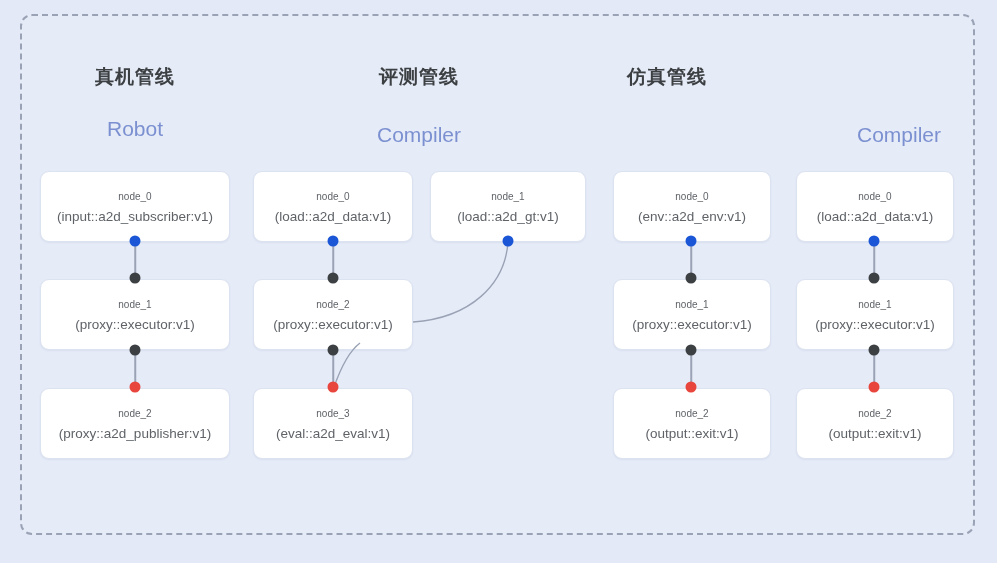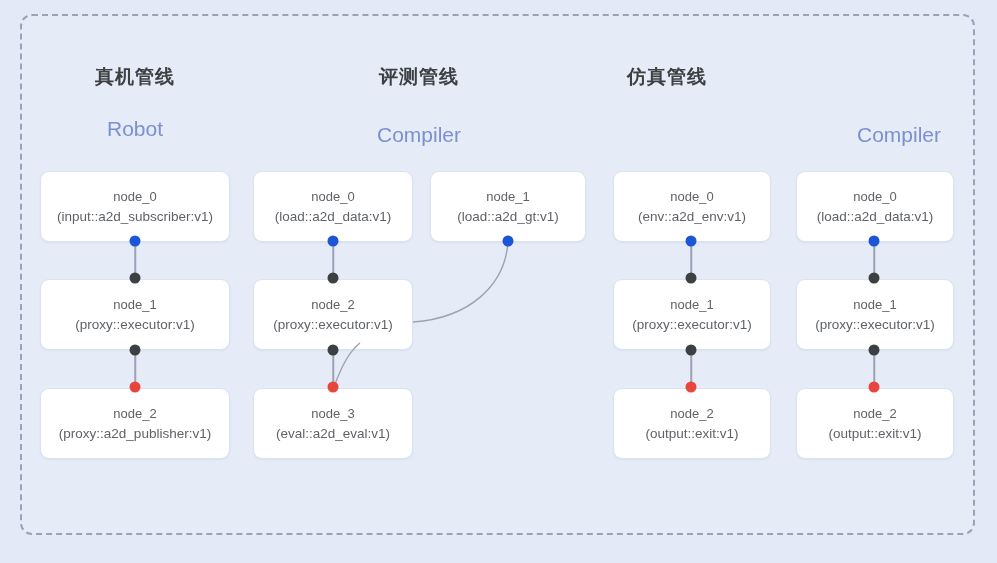--- a/index.html
+++ b/index.html
@@ -55,21 +55,21 @@
     border: 1px solid #dbe2f0;
     border-radius: 9px;
     box-shadow: 0 1px 2px rgba(60, 70, 110, 0.07);
     display: flex;
     flex-direction: column;
     align-items: center;
     justify-content: center;
     overflow: hidden;
   }
   .node-name {
-    font-size: 13px;
+    font-size: 10px;
     color: #5f6368;
     line-height: 20px;
     white-space: nowrap;
   }
   .node-spec {
     font-size: 13.5px;
     color: #5f6368;
     line-height: 20px;
     white-space: nowrap;
   }

